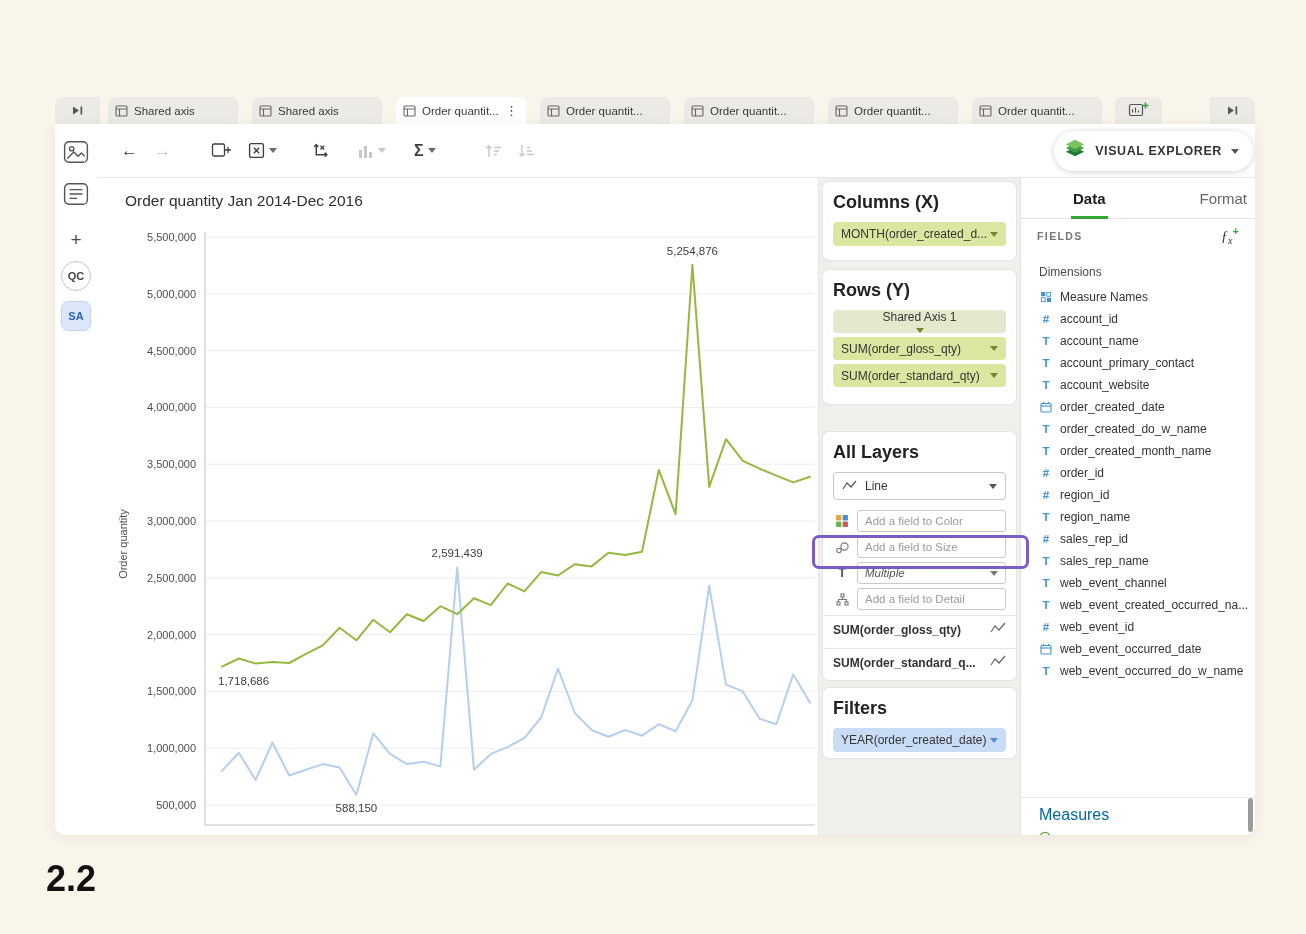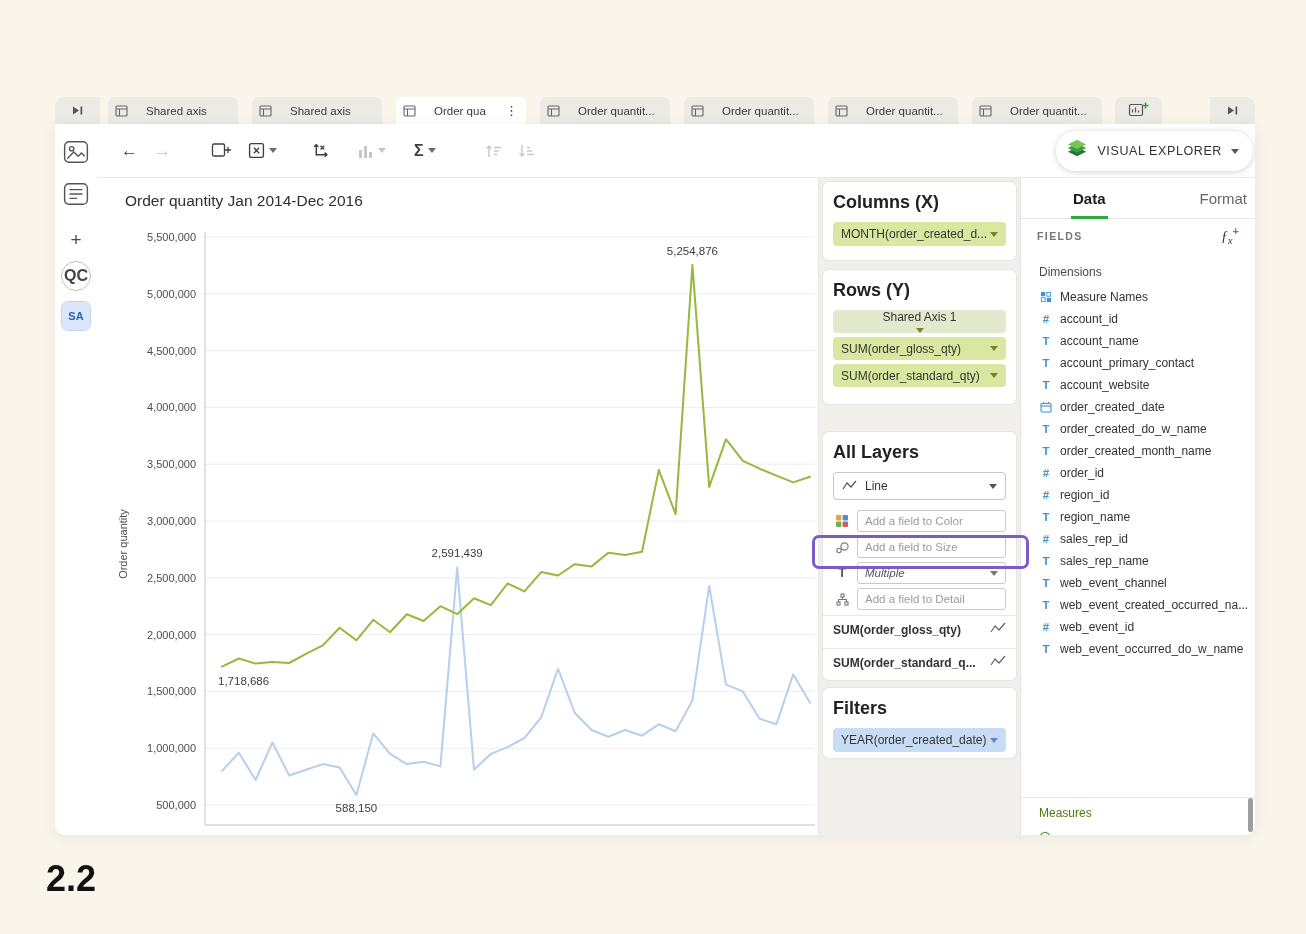--- a/index.html
+++ b/index.html
@@ -5,47 +5,47 @@
   html,body{margin:0;padding:0;background:#faf5eb;font-family:"Liberation Sans","DejaVu Sans",sans-serif;}
   *{box-sizing:border-box;}
   #page{position:relative;width:1306px;height:934px;background:#faf5eb;overflow:hidden;}
   #app{position:absolute;left:55px;top:97px;width:1200px;height:738px;}
   
   #tabstrip{position:absolute;left:0;top:0;width:1200px;height:27px;display:flex;align-items:stretch;}
   .tab-scroll{width:45px;background:#eceae5;display:flex;align-items:center;justify-content:center;cursor:pointer;}
   .tab-scroll.left{border-radius:9px 0 0 0;}
   .tab-scroll.right{border-radius:0 9px 0 0;}
   #tabs{display:contents;}
-  .tab{width:130px;margin-left:14px;background:#eceae5;border-radius:7px 7px 0 0;display:flex;align-items:center;padding:0 7px;gap:18px;font-size:11.5px;color:#3a3a3a;cursor:pointer;}
+  .tab{width:130px;margin-left:14px;background:#eceae5;border-radius:7px 7px 0 0;display:flex;align-items:center;padding:0 7px;gap:6px;font-size:11.5px;color:#3a3a3a;cursor:pointer;}
   #tabs .tab:first-child{margin-left:8px;}
   .tab.active{background:#ffffff;}
   .tab-label{flex:1;white-space:nowrap;overflow:hidden;}
   .tab-ic{display:flex;align-items:center;}
   .tab-kebab{color:#444;font-size:13px;line-height:1;padding:0 1px;}
   .tab-add{width:47px;margin-left:13px;background:#eceae5;border-radius:7px 7px 0 0;display:flex;align-items:center;justify-content:center;cursor:pointer;}
   .ts-spacer{flex:1;}
   
   #main{position:absolute;left:0;top:27px;width:1200px;height:711px;background:#fff;border-radius:0 0 10px 10px;box-shadow:0 2px 14px rgba(0,0,0,.07);overflow:hidden;}
   
   #rail{position:absolute;left:0;top:0;bottom:0;width:42px;background:#fff;z-index:3;display:flex;flex-direction:column;align-items:center;padding-top:16px;}
   .rail-btn{width:30px;height:28px;display:flex;align-items:center;justify-content:center;margin-bottom:14px;cursor:pointer;}
   .rail-plus{font-size:19px;color:#4a4a4a;margin:6px 0 12px;cursor:pointer;line-height:1;}
-  .avatar-qc{width:30px;height:30px;border-radius:50%;border:1px solid #c2c2c2;background:#fff;display:flex;align-items:center;justify-content:center;font-size:16px;font-weight:600;color:#444;margin-bottom:10px;cursor:pointer;}
+  .avatar-qc{width:30px;height:30px;border-radius:50%;border:1px solid #c2c2c2;background:#fff;display:flex;align-items:center;justify-content:center;font-size:11px;font-weight:600;color:#444;margin-bottom:10px;cursor:pointer;}
   .avatar-sa{width:30px;height:30px;border-radius:7px;border:1px solid #c3d7f2;background:#dbe7f8;display:flex;align-items:center;justify-content:center;font-size:11px;font-weight:600;color:#2c62b8;cursor:pointer;}
   
   #toolbar{position:absolute;left:42px;right:0;top:0;height:54px;border-bottom:1px solid #e8e8e8;display:flex;align-items:center;background:#fff;}
   .tb-ic{display:flex;align-items:center;justify-content:center;cursor:pointer;color:#3f3f3f;}
   .tb-ic.disabled{color:#c7c7c7;cursor:default;}
   .tb-arrow{font-size:17px;line-height:1;}
   .caret{width:0;height:0;border-left:4px solid transparent;border-right:4px solid transparent;border-top:5px solid currentColor;display:inline-block;}
   .tb-caret{color:#6b6b6b;margin-left:4px;}
   .tb-caret.disabled{color:#c7c7c7;}
   .sigma{font-size:16px;font-weight:600;}
   #ve-btn{position:absolute;right:2px;top:7px;height:40px;background:#fff;border-radius:20px;box-shadow:0 1px 6px rgba(0,0,0,.18);display:flex;align-items:center;padding:0 14px 0 10px;gap:9px;cursor:pointer;}
-  #ve-label{font-size:12.5px;font-weight:400;letter-spacing:.6px;color:#333;}
+  #ve-label{font-size:12.5px;font-weight:700;letter-spacing:.6px;color:#333;}
   
   #body{position:absolute;left:42px;right:0;top:54px;bottom:0;}
   
   #chart-card{position:absolute;left:0;top:0;width:721px;height:657px;background:#fff;}
   #chart-title{position:absolute;left:28px;top:14px;font-size:15.5px;color:#2f2f2f;}
   #y-axis-title{position:absolute;left:-34px;top:360px;width:120px;text-align:center;font-size:11px;color:#4d4d4d;transform:rotate(-90deg);}
   #chart-svg{position:absolute;left:38px;top:52px;}
   
   #shelf{position:absolute;left:721px;top:0;bottom:0;width:202px;background:#f0efeb;border-left:1px solid #e6e6e6;padding-top:4px;overflow:hidden;}
   .card{background:#fff;border-radius:6px;margin:0 4px 10px;padding:10px;box-shadow:0 0 0 1px rgba(0,0,0,.04);}
@@ -86,21 +86,21 @@
   .fx{font-style:italic;font-family:"Liberation Serif","DejaVu Serif",serif;font-size:14px;color:#333;cursor:pointer;}
   .fxsub{font-size:10px;vertical-align:sub;}
   .fxplus{color:#2fa63b;font-size:11px;vertical-align:super;font-style:normal;font-weight:700;font-family:"Liberation Sans",sans-serif;}
   .dp-dim-header{margin:12px 0 7px 18px;font-size:12px;color:#4a4a4a;}
   .field-row{display:flex;align-items:center;gap:7px;height:22px;padding-left:18px;font-size:12px;color:#333;cursor:pointer;}
   .f-name{white-space:nowrap;overflow:hidden;}
   .f-ic{width:14px;display:flex;align-items:center;justify-content:center;flex:none;}
   .f-num{color:#3f93d2;font-weight:700;font-size:11.5px;}
   .f-txt{color:#3f93d2;font-weight:600;font-size:11.5px;}
   .dp-divider{position:absolute;left:0;right:0;top:619px;height:1px;background:#e8e8e8;}
-  .dp-measures-header{position:absolute;left:18px;top:628px;font-size:12px;color:#4d7c0f;}
+  .dp-measures-header{position:absolute;left:18px;top:628px;font-size:16px;color:#0369a1;}
   .dp-partial-measure{position:absolute;left:18px;top:651px;}
   .dp-scrollbar{position:absolute;right:2px;top:620px;width:5px;height:34px;border-radius:3px;background:#9d9d9d;cursor:pointer;}
   
   #annotation-box{position:absolute;left:812px;top:535px;width:217px;height:34px;border:3px solid #7b5cc7;border-radius:7px;z-index:50;pointer-events:none;}
   #version{position:absolute;left:46px;top:858px;font-size:36px;font-weight:800;color:#111;}
 </style>
 </head>
 <body>
 
 <div id="page">
@@ -485,20 +485,31 @@
               </div>
               <div class="field-row">
                 <span class="f-ic f-txt">T</span>
                 <span class="f-name">web_event_created_occurred_na...</span>
               </div>
               <div class="field-row">
                 <span class="f-ic f-num">#</span>
                 <span class="f-name">web_event_id</span>
               </div>
               <div class="field-row">
+                <span class="f-ic">
+                  <svg width="12" height="12" viewBox="0 0 12 12">
+                    <rect x="1" y="2.5" width="10" height="8.5" rx="1" fill="none" stroke="#3f93d2" stroke-width="1.1"></rect>
+                    <line x1="1" y1="5" x2="11" y2="5" stroke="#3f93d2" stroke-width="1.1"></line>
+                    <line x1="3.5" y1="1" x2="3.5" y2="3" stroke="#3f93d2" stroke-width="1.1"></line>
+                    <line x1="8.5" y1="1" x2="8.5" y2="3" stroke="#3f93d2" stroke-width="1.1"></line>
+                  </svg>
+                </span>
+                <span class="f-name">web_event_occurred_date</span>
+              </div>
+              <div class="field-row">
                 <span class="f-ic f-txt">T</span>
                 <span class="f-name">web_event_occurred_do_w_name</span>
               </div>
             </div>
           <div class="dp-divider"></div>
           <div class="dp-measures-header">Measures</div>
           <div class="dp-partial-measure"><svg width="12" height="12" viewBox="0 0 12 12">
                 <circle cx="6" cy="6" r="4.6" fill="none" stroke="#58a63c" stroke-width="1.4"></circle>
               </svg></div>
           <div class="dp-scrollbar"></div>

